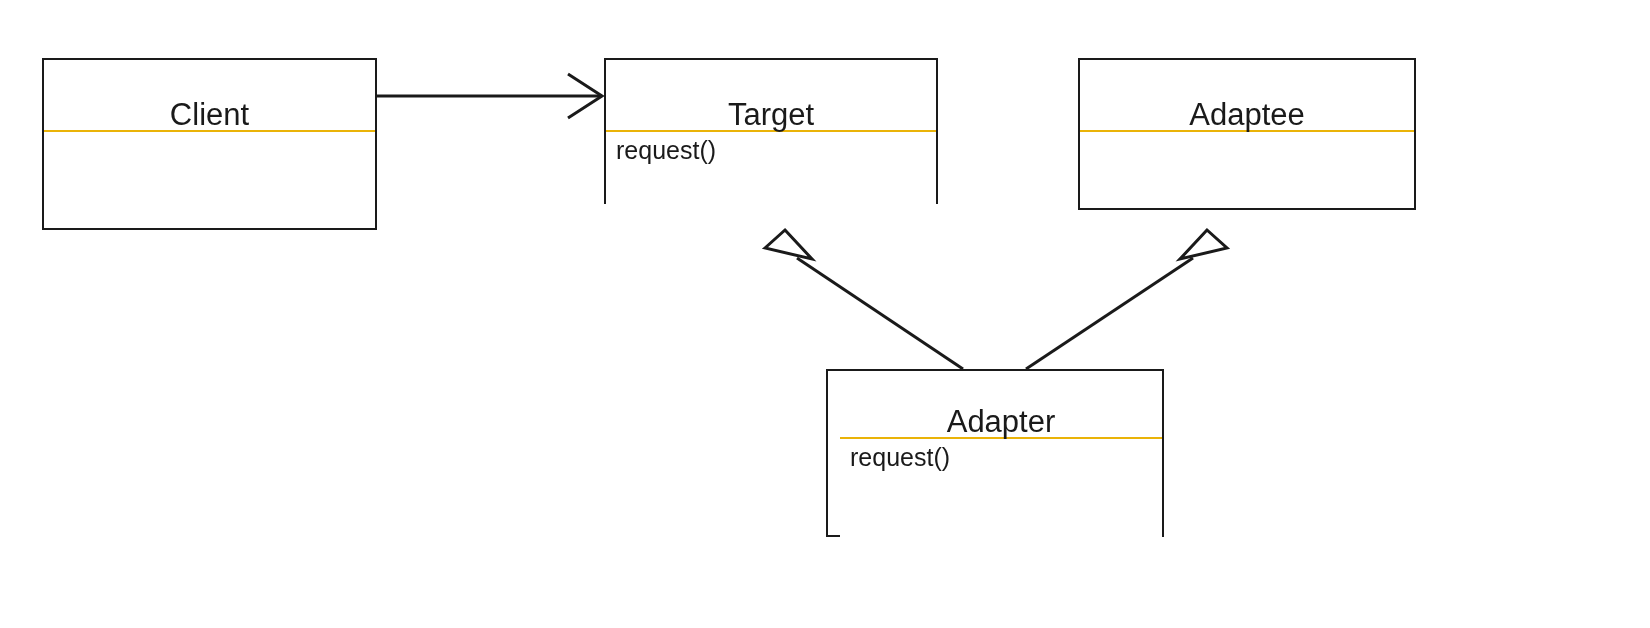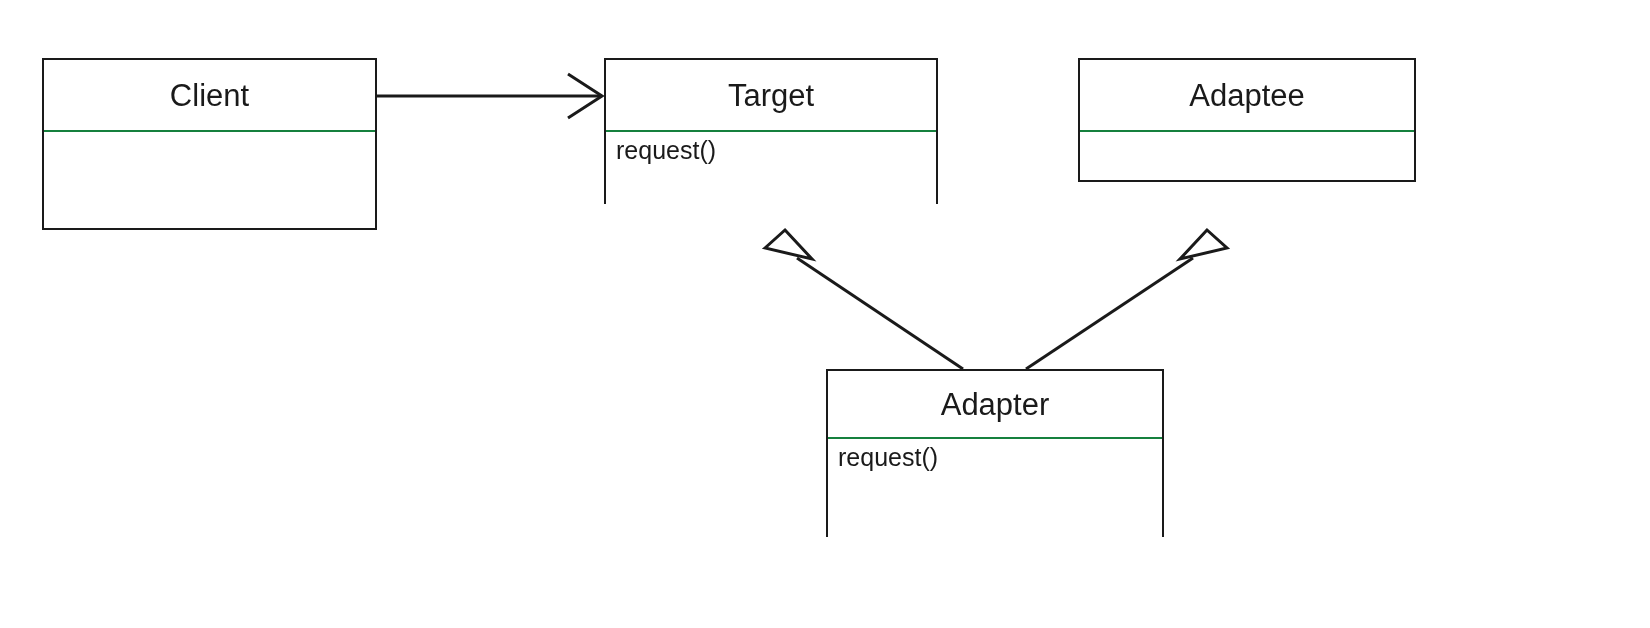--- a/index.html
+++ b/index.html
@@ -31,23 +31,23 @@
   .uml-class-box {
     position: absolute;
     box-sizing: border-box;
     background: #ffffff;
     border: 2px solid #1a1a1a;
   }
   .uml-compartment-name {
     box-sizing: border-box;
     width: 100%;
     display: flex;
-    align-items: center;
+    align-items: flex-end;
     justify-content: center;
-    border-bottom: 2px solid #15803d;
+    border-bottom: 2px solid #eab308;
     background: #ffffff;
   }
   .uml-compartment-members {
     box-sizing: border-box;
     width: 100%;
     background: #ffffff;
     padding-left: 10px;
     padding-top: 6px;
   }
   .uml-class-title {
@@ -68,25 +68,25 @@
 
   
   #class-client   { left: 42px;  top: 58px;  width: 335px; height: 172px; }
   #class-client   .uml-compartment-name    { height: 72px; }
   #class-client   .uml-compartment-members { height: 94px; }
 
   #class-target   { left: 604px; top: 58px;  width: 334px; height: 146px; }
   #class-target   .uml-compartment-name    { height: 72px; }
   #class-target   .uml-compartment-members { height: 94px; }
 
-  #class-adaptee  { left: 1078px; top: 58px; width: 338px; height: 124px; }
+  #class-adaptee  { left: 1078px; top: 58px; width: 338px; height: 152px; }
   #class-adaptee  .uml-compartment-name    { height: 72px; }
   #class-adaptee  .uml-compartment-members { height: 94px; }
 
-  #class-adapter  { left: 826px; top: 369px; width: 338px; height: 168px; }
+  #class-adapter  { left: 826px; top: 369px; width: 338px; height: 168px; padding-left: 12px; }
   #class-adapter  .uml-compartment-name    { height: 68px; }
   #class-adapter  .uml-compartment-members { height: 98px; }
 </style>
 </head>
 <body>
 
 <div id="diagram-canvas">
 
   <svg class="diagram-svg" viewBox="0 0 1650 628" xmlns="http://www.w3.org/2000/svg">
 

